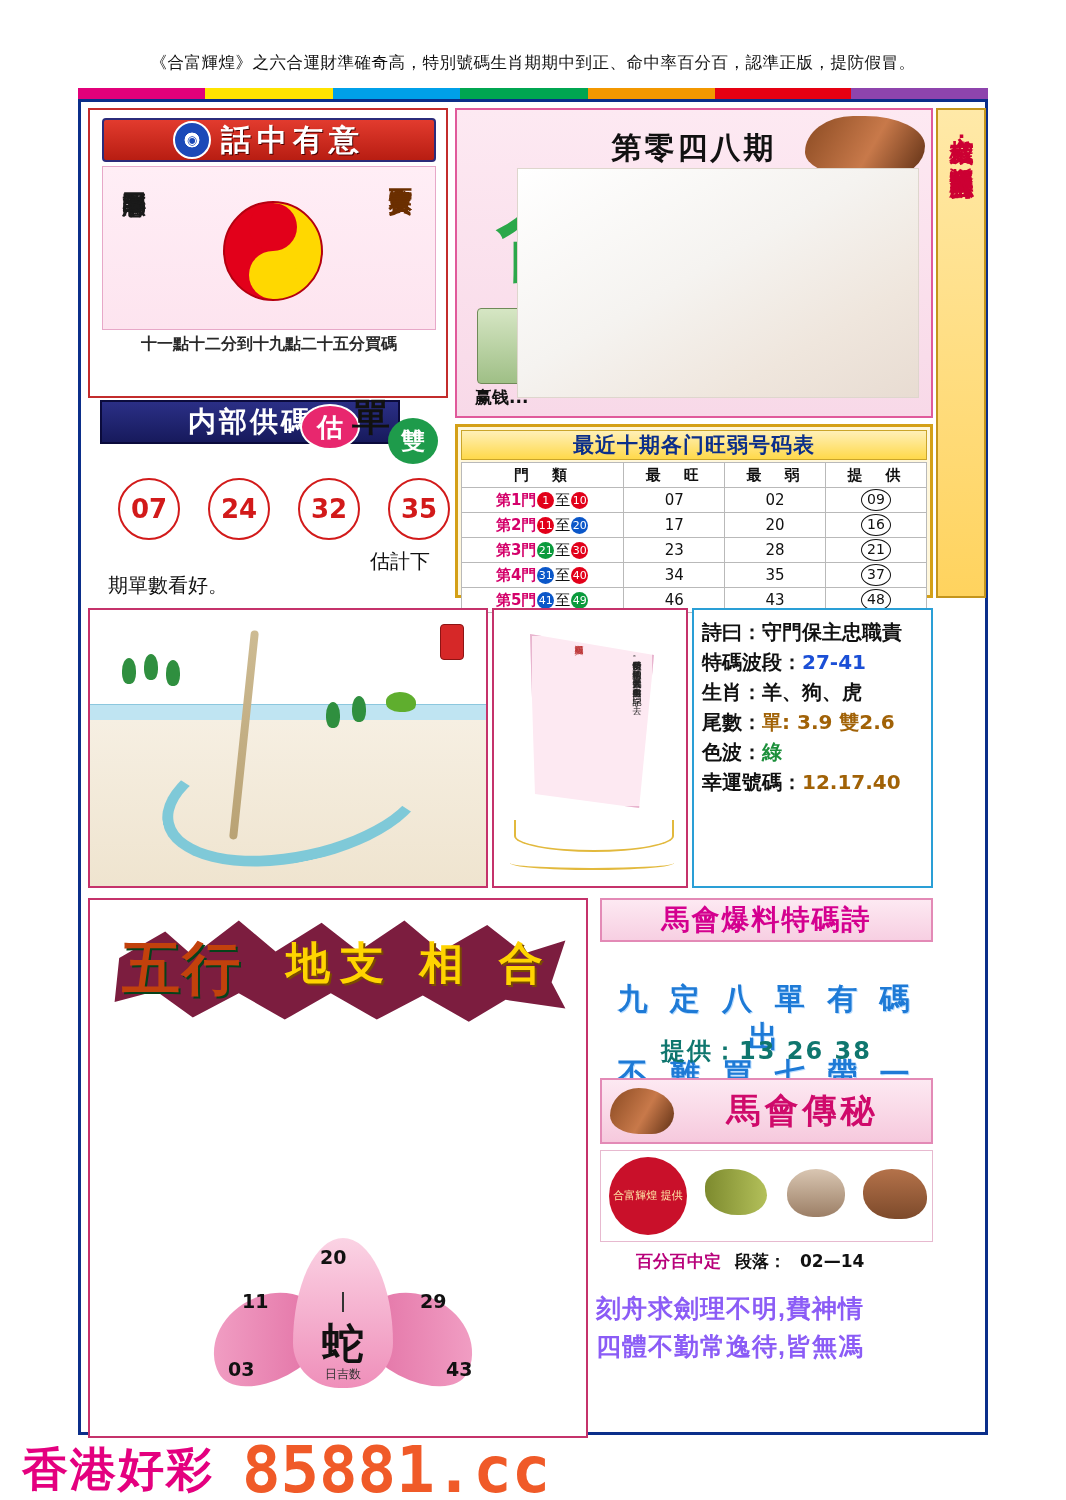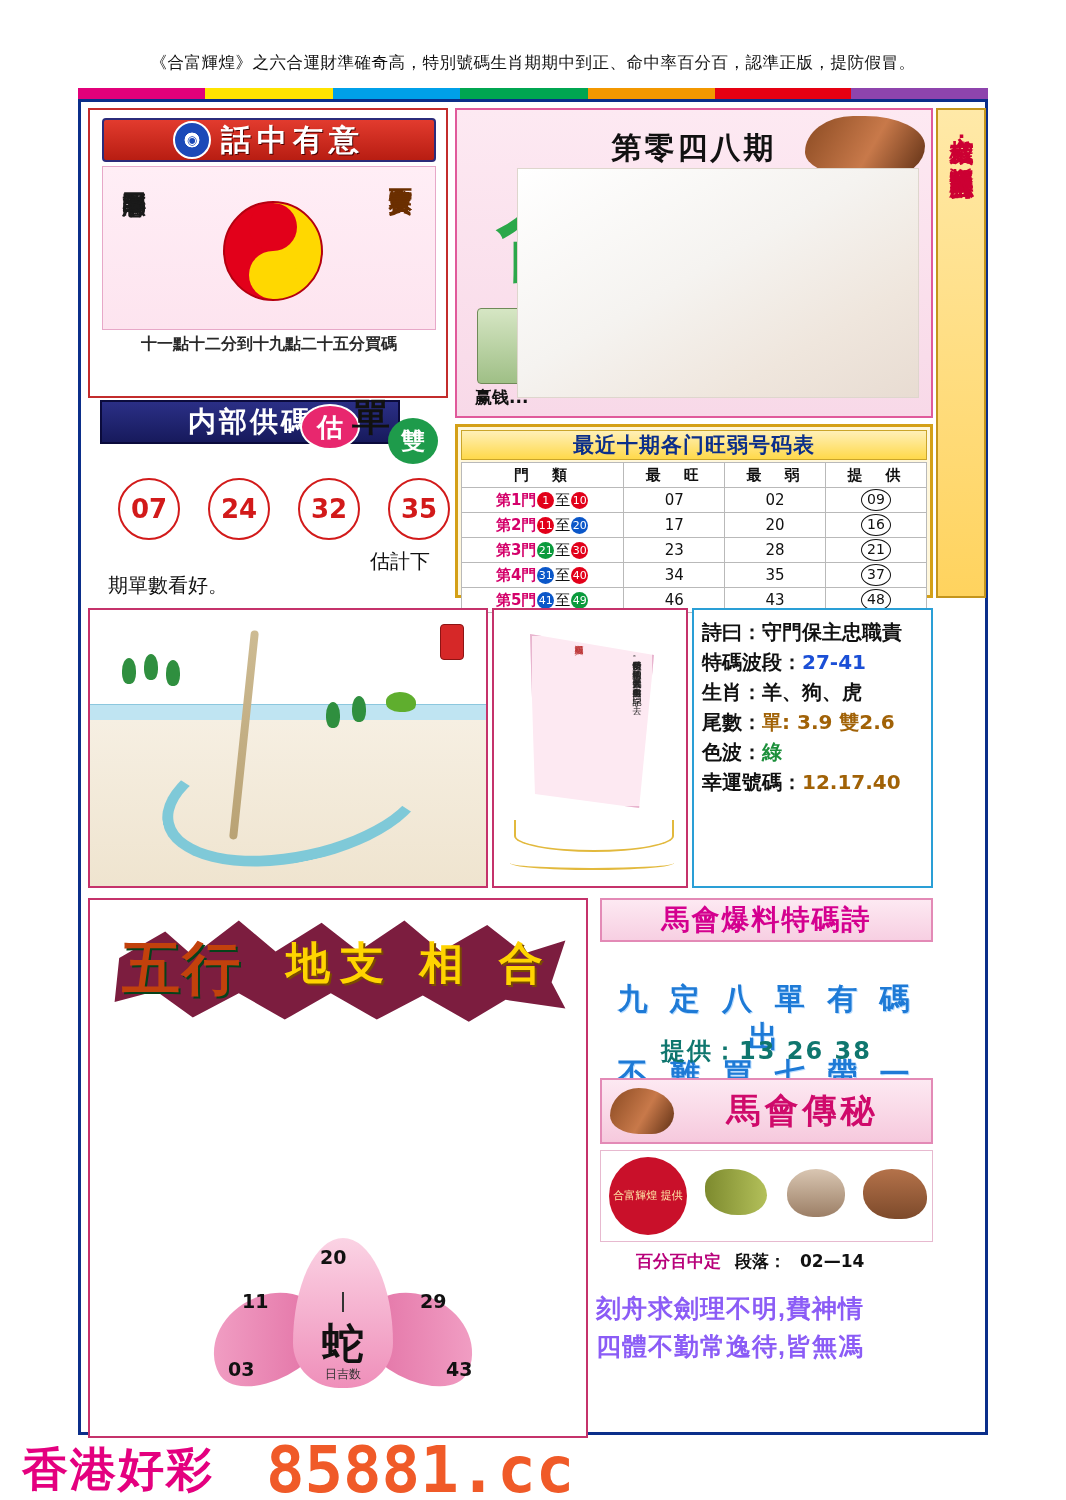--- a/index.html
+++ b/index.html
@@ -304,21 +304,21 @@
     font-size:17px;font-weight:bold;color:#b8007a;margin-left:36px;
   }
   .hundred .seg{color:#111;margin-left:14px;}
   .redpoem{position:absolute;left:596px;top:1290px;width:345px;}
   .redpoem .ln{
     font-size:25px;font-weight:bold;color:#8b5cf6;letter-spacing:1px;line-height:1.5;
     font-family:Liberation Sans, sans-serif;
   }
 
   
-  .wm{position:absolute;left:22px;top:1442px;width:1020px;height:56px;display:flex;align-items:center;gap:24px;}
+  .wm{position:absolute;left:22px;top:1442px;width:1020px;height:56px;display:flex;align-items:center;}
   .wm .cn{font-size:46px;font-weight:bold;color:#e4007f;letter-spacing:2px;}
   .wm .url{font-size:64px;font-weight:bold;color:#f05a28;margin-left:28px;font-family:"DejaVu Sans Mono","Liberation Mono",monospace;}
 </style>
 </head>
 <body>
 
 <div class="page">
 
   <div class="top-line">《合富輝煌》之六合運財準確奇高，特別號碼生肖期期中到正、命中率百分百，認準正版，提防假冒。</div>
   <div class="rainbow"></div>

